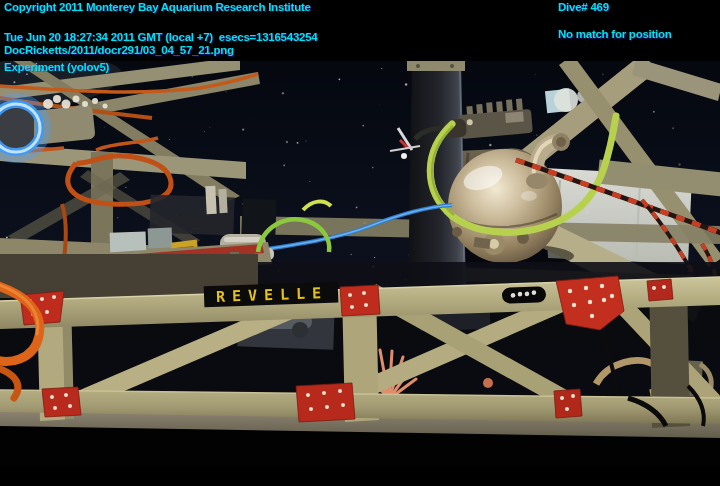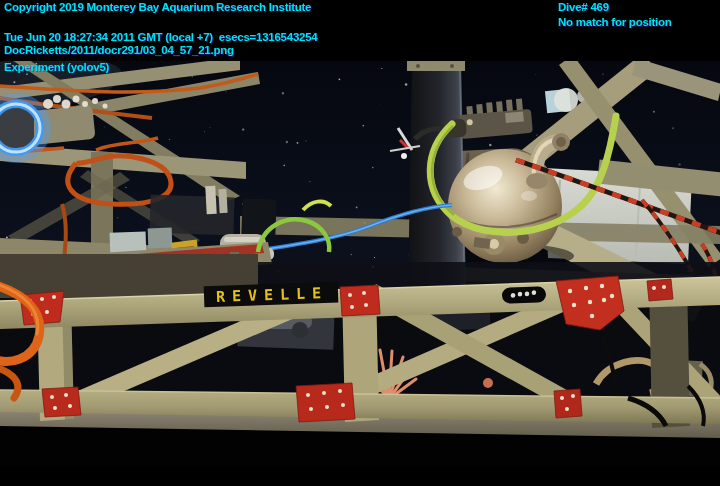--- a/index.html
+++ b/index.html
@@ -6,21 +6,21 @@
   .frame{position:relative;width:720px;height:486px;overflow:hidden;background:#000;
          font-family:"Liberation Sans",sans-serif;}
   .scene-svg{position:absolute;left:0;top:0;width:720px;height:486px;z-index:1;}
   .topbar{position:absolute;left:0;top:0;width:720px;height:61px;background:#000;z-index:2;}
   .bottombar{position:absolute;left:0;top:465px;width:720px;height:21px;background:#000;z-index:2;}
   .ovl-line{position:absolute;z-index:3;color:#00e2ec;font-size:11.5px;font-weight:bold;
             letter-spacing:-0.25px;white-space:pre;
             text-shadow:1px 1px 0 rgba(20,40,220,0.45);}
   .l1{left:4px;top:1px;} .l2{left:4px;top:16px;margin-top:28px;} .l3{left:4px;top:31px;} .l4{left:4px;top:46px;}
   .l5{left:4px;top:61px;}
-  .r1{left:558px;top:1px;} .r2{left:558px;top:16px;}
+  .r1{left:558px;top:1px;} .r2{left:558px;top:28px;}
   .st{left:3px;top:468px;}
 </style>
 </head>
 <body>
 
 <div class="frame">
 
 <svg class="scene-svg" viewBox="0 0 720 486" xmlns="http://www.w3.org/2000/svg">
   <defs>
     <linearGradient id="waterGrad" x1="0" y1="0" x2="0" y2="1">
@@ -417,20 +417,20 @@
           <circle cx="85" cy="104" r="3"></circle>
           <circle cx="95" cy="101" r="3"></circle>
       <circle cx="105" cy="106" r="2.5"></circle>
     </g>
   </g>
 </svg>
 
 <div class="topbar"></div>
 <div class="bottombar"></div>
 
-<div class="ovl-line l1">Copyright 2019 Monterey Bay Aquarium Research Institute</div>
+<div class="ovl-line l1">Copyright 2011 Monterey Bay Aquarium Research Institute</div>
 <div class="ovl-line l2">DocRicketts/2011/docr291/03_04_57_21.png</div>
 <div class="ovl-line l3">Tue Jun 20 18:27:34 2011 GMT (local +7)  esecs=1316543254</div>
 <div class="ovl-line l5">Experiment (yolov5)</div>
 <div class="ovl-line r1">Dive# 469</div>
 <div class="ovl-line r2">No match for position</div>
 
 </div>
 
 </body></html>

